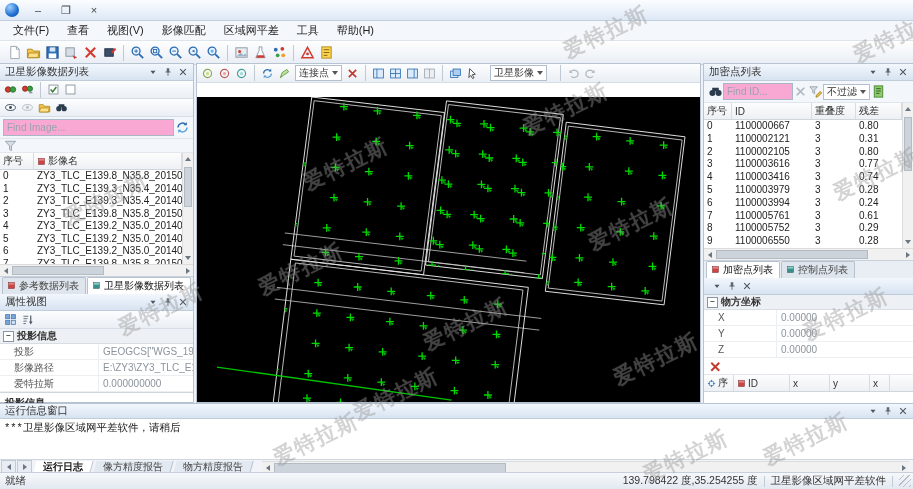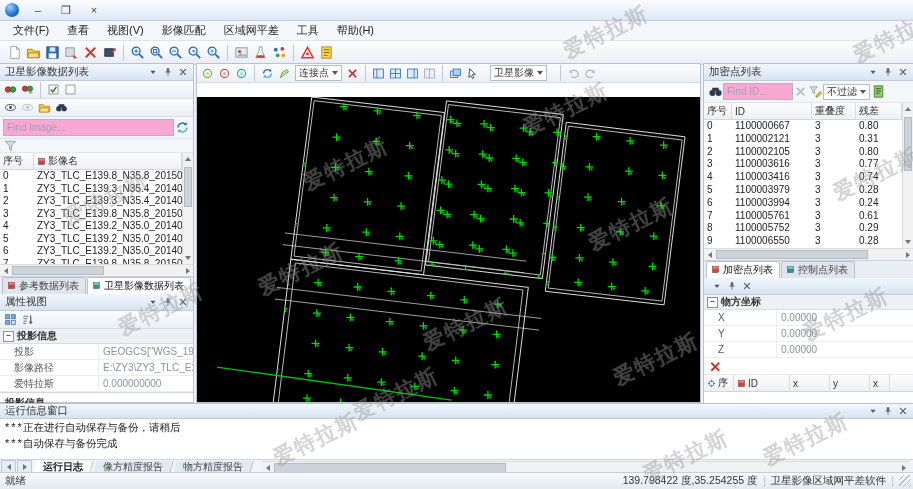--- a/index.html
+++ b/index.html
@@ -1418,22 +1418,21 @@
           <path d="M8 8v6" stroke="#5a6570" stroke-width="1.4"></path>
         </svg>
       </span>
     <span class="hbtn">
         <svg viewBox="0 0 16 16" xmlns="http://www.w3.org/2000/svg">
           <path d="M3.5 3.5l9 9M12.5 3.5l-9 9" stroke="#4a5560" stroke-width="1.7"></path>
         </svg>
       </span>
   </div>
   <div id="log-lines" style="padding-top:1px;">
-      <div class="logline">***正在进行自动保存与备份，请稍后</div>
-      <div class="logline">***自动保存与备份完成</div>
+      <div class="logline">***卫星影像区域网平差软件，请稍后</div>
     </div>
 </div>
 
 <div class="sheettabs">
   <span class="navbtn">
       <div class="tri-l"></div>
     </span>
   <span class="navbtn">
       <div class="tri-r"></div>
     </span>

